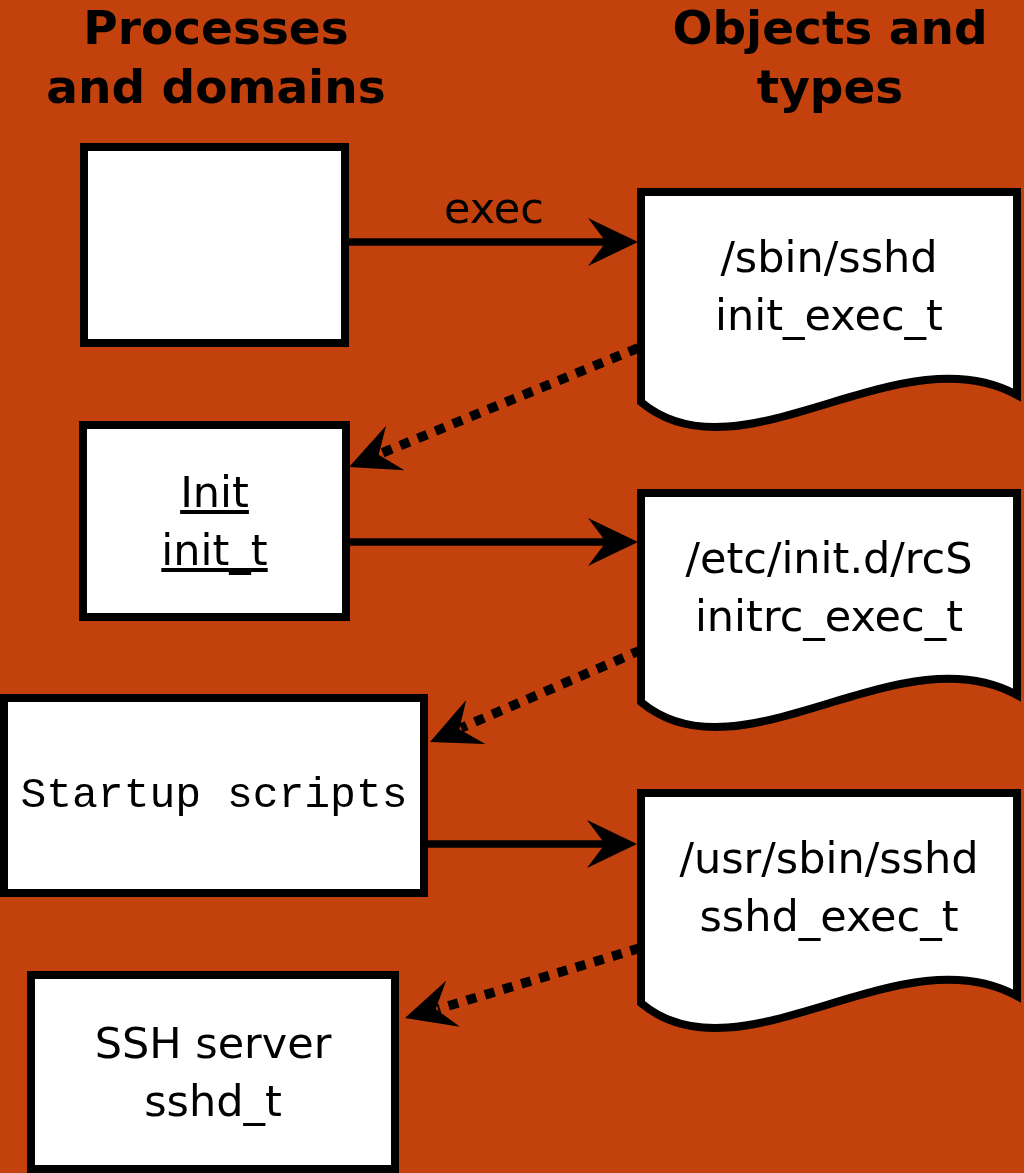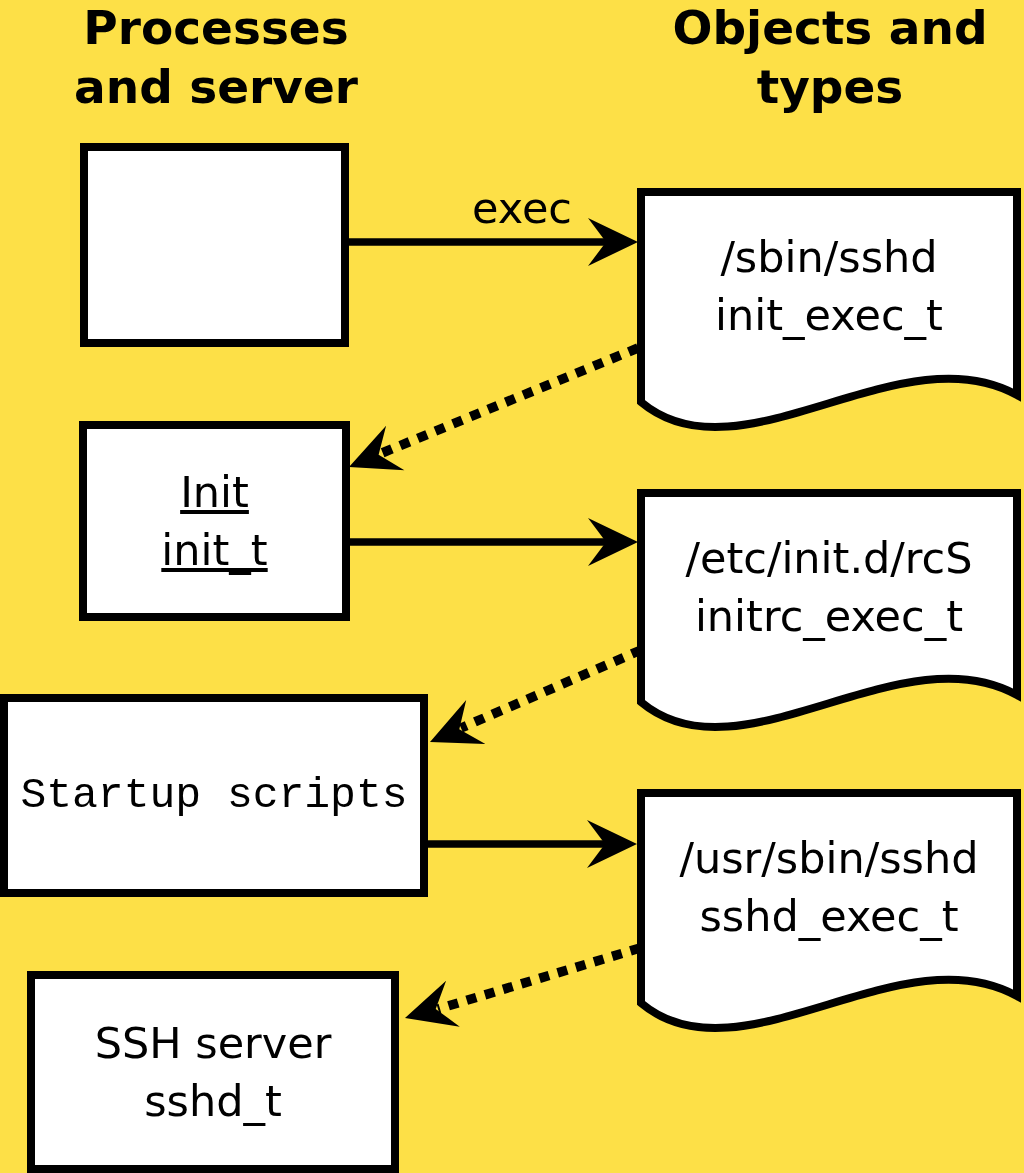--- a/index.html
+++ b/index.html
@@ -4,21 +4,21 @@
 <style>
   html, body {
     margin: 0;
     padding: 0;
     background: #ffffff;
   }
   .canvas {
     position: relative;
     width: 1024px;
     height: 1173px;
-    background: #fde047;
+    background: #c2410c;
     color: #000000;
     font-family: "DejaVu Sans", sans-serif;
     overflow: hidden;
   }
   .layer {
     position: absolute;
     left: 0;
     top: 0;
   }
   .hdr {
@@ -90,28 +90,28 @@
       <polygon points="430,742 485.4,744 459.3,729.2 466.2,700" fill="#000000"></polygon>
     </g>
     <g>
       <line x1="640" y1="948" x2="438" y2="1009" stroke="#000000" stroke-width="9.5" stroke-dasharray="10 9"></line>
       <polygon points="405,1018 459.8,1026.7 435.7,1008.9 446.1,980.7" fill="#000000"></polygon>
     </g>
   </svg>
 
   <div class="hdr" style="left:26px; top:-2px; width:380px;">
     <div>Processes</div>
-    <div>and server</div>
+    <div>and domains</div>
   </div>
   <div class="hdr" style="left:640px; top:-2px; width:380px;">
     <div>Objects and</div>
     <div>types</div>
   </div>
 
-  <div class="lbl" style="left:452px; top:183px; width:120px;text-align:right;">exec</div>
+  <div class="lbl" style="left:434px; top:183px; width:120px;">exec</div>
 
   <div class="txt" style="left:83px; top:425px; width:263px; height:192px;text-decoration:underline;">
     <span>Init</span>
     <span>init_t</span>
   </div>
   <div class="txt" style="left:4px; top:698px; width:420px; height:195px;font-family:Liberation Mono, monospace;">
     <span>Startup scripts</span>
   </div>
   <div class="txt" style="left:31px; top:975px; width:364px; height:194px;">
     <span>SSH server</span>

